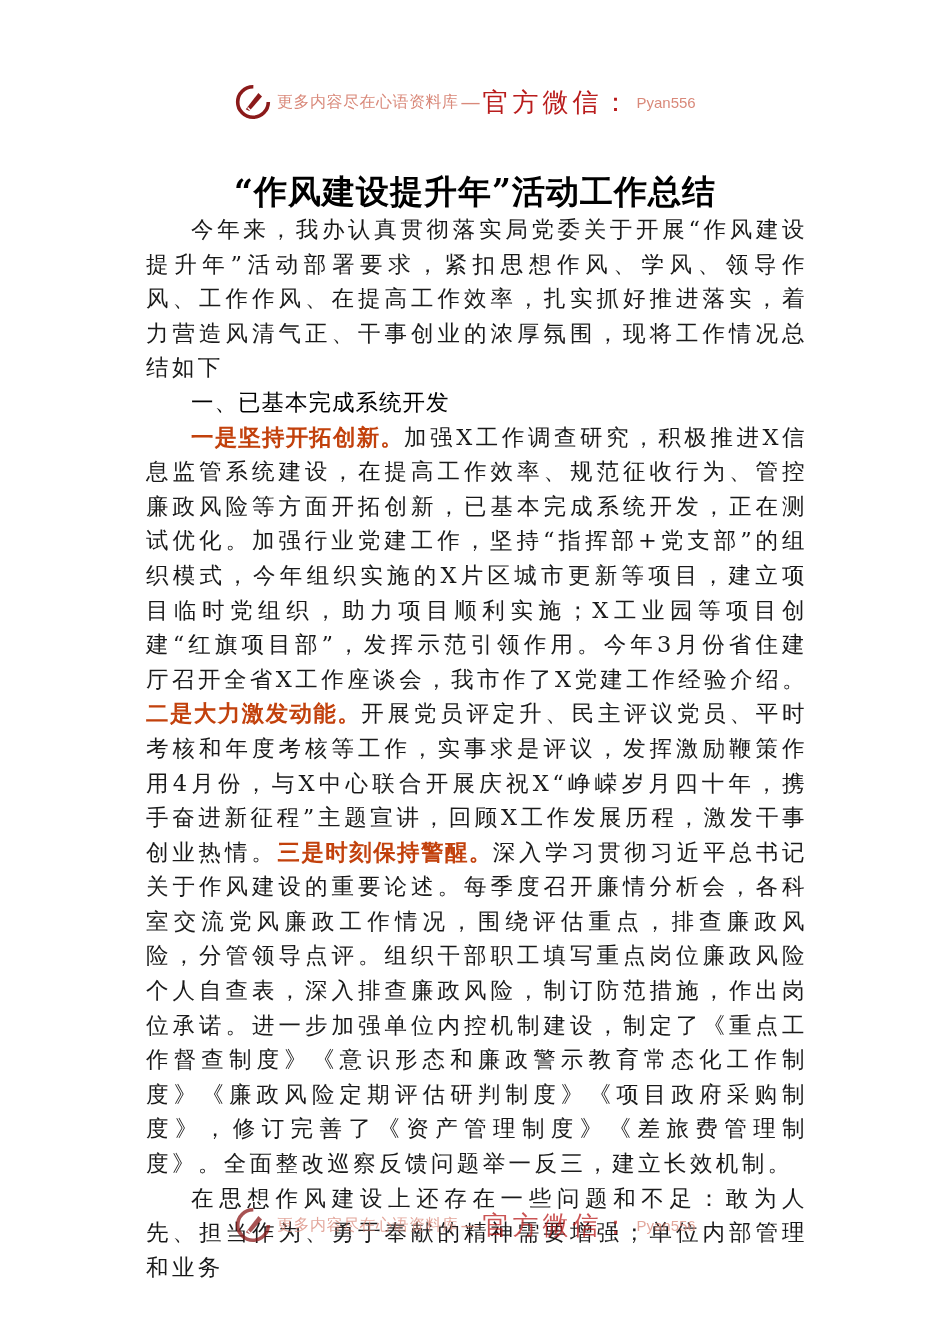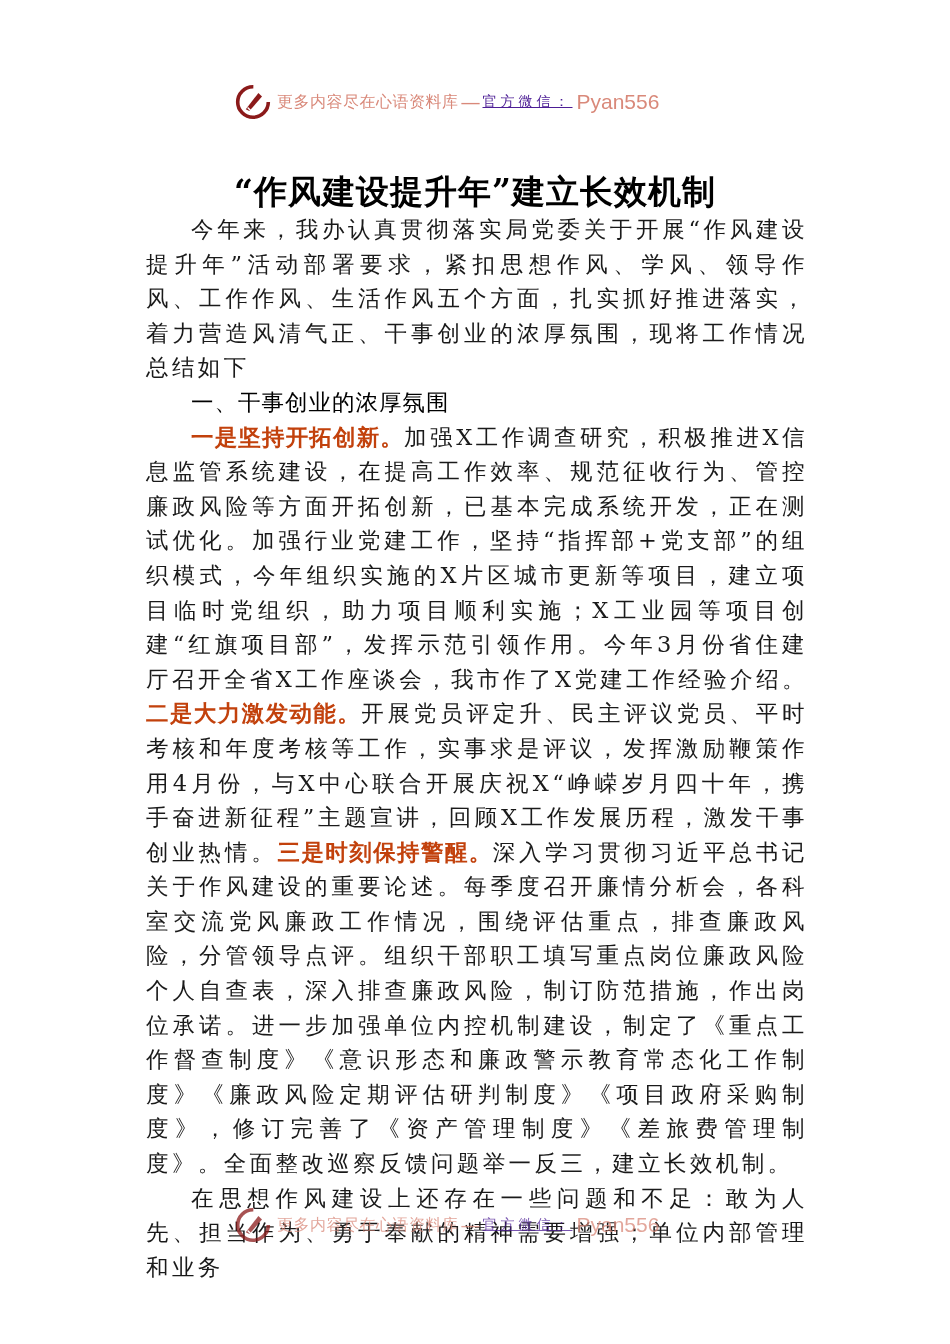--- a/index.html
+++ b/index.html
@@ -36,28 +36,27 @@
       color: #d9897a;
       letter-spacing: 0.5px;
     }
     .watermark .wm-dash {
       font-size: 20px;
       color: #d9897a;
       margin: 0 2px;
     }
     .watermark .wm-label {
       font-family: "DejaVu Sans", "Liberation Sans", sans-serif;
-      font-size: 14px;
-      color: #4c1d95;
+      font-size: 26px;
+      color: #b91c1c;
       letter-spacing: 4px;
-      text-decoration: underline;
     }
     .watermark .wm-id {
       font-family: "Liberation Sans", "DejaVu Sans", sans-serif;
-      font-size: 21px;
+      font-size: 15px;
       color: #d9897a;
       margin-left: 4px;
       text-align: right;
     }
     .title {
       position: absolute;
       top: 148px;
       left: 0;
       width: 950px;
       text-align: center;
@@ -103,25 +102,25 @@
     <circle cx="20" cy="20" r="17" fill="none" stroke="#8b1a1a" stroke-width="4" stroke-dasharray="80 30"></circle>
     <path d="M12 28 L26 10 L30 14 L16 30 Z" fill="#8b1a1a"></path>
     <path d="M14 26 L18 30" stroke="#ffffff" stroke-width="1.5"></path>
   </svg>
   <span class="wm-text">更多内容尽在心语资料库</span>
   <span class="wm-dash">—</span>
   <span class="wm-label">官方微信：</span>
   <span class="wm-id">Pyan556</span>
 </div>
 
-<h1 class="title">“作风建设提升年”建立长效机制</h1>
+<h1 class="title">“作风建设提升年”活动工作总结</h1>
 
 <div class="content">
-  <p>今年来，我办认真贯彻落实局党委关于开展“作风建设提升年”活动部署要求，紧扣思想作风、学风、领导作风、工作作风、生活作风五个方面，扎实抓好推进落实，着力营造风清气正、干事创业的浓厚氛围，现将工作情况总结如下</p>
-  <p class="section-heading">一、干事创业的浓厚氛围</p>
+  <p>今年来，我办认真贯彻落实局党委关于开展“作风建设提升年”活动部署要求，紧扣思想作风、学风、领导作风、工作作风、在提高工作效率，扎实抓好推进落实，着力营造风清气正、干事创业的浓厚氛围，现将工作情况总结如下</p>
+  <p class="section-heading">一、已基本完成系统开发</p>
   <p><strong>一是坚持开拓创新。</strong><span>加强X工作调查研究，积极推进X信息监管系统建设，在提高工作效率、规范征收行为、管控廉政风险等方面开拓创新，已基本完成系统开发，正在测试优化。加强行业党建工作，坚持“指挥部+党支部”的组织模式，今年组织实施的X片区城市更新等项目，建立项目临时党组织，助力项目顺利实施；X工业园等项目创建“红旗项目部”，发挥示范引领作用。今年3月份省住建厅召开全省X工作座谈会，我市作了X党建工作经验介绍。</span><strong>二是大力激发动能。</strong><span>开展党员评定升、民主评议党员、平时考核和年度考核等工作，实事求是评议，发挥激励鞭策作用4月份，与X中心联合开展庆祝X“峥嵘岁月四十年，携手奋进新征程”主题宣讲，回顾X工作发展历程，激发干事创业热情。</span><strong>三是时刻保持警醒。</strong><span>深入学习贯彻习近平总书记关于作风建设的重要论述。每季度召开廉情分析会，各科室交流党风廉政工作情况，围绕评估重点，排查廉政风险，分管领导点评。组织干部职工填写重点岗位廉政风险个人自查表，深入排查廉政风险，制订防范措施，作出岗位承诺。进一步加强单位内控机制建设，制定了《重点工作督查制度》《意识形态和廉政警示教育常态化工作制度》《廉政风险定期评估研判制度》《项目政府采购制度》，修订完善了《资产管理制度》《差旅费管理制度》。全面整改巡察反馈问题举一反三，建立长效机制。</span></p>
   <p>在思想作风建设上还存在一些问题和不足：敢为人先、担当作为、勇于奉献的精神需要增强；单位内部管理和业务</p>
 </div>
 
 <div class="watermark bottom">
   <svg class="logo" viewBox="0 0 40 40">
     <circle cx="20" cy="20" r="17" fill="none" stroke="#8b1a1a" stroke-width="4" stroke-dasharray="80 30"></circle>
     <path d="M12 28 L26 10 L30 14 L16 30 Z" fill="#8b1a1a"></path>
     <path d="M14 26 L18 30" stroke="#ffffff" stroke-width="1.5"></path>
   </svg>

